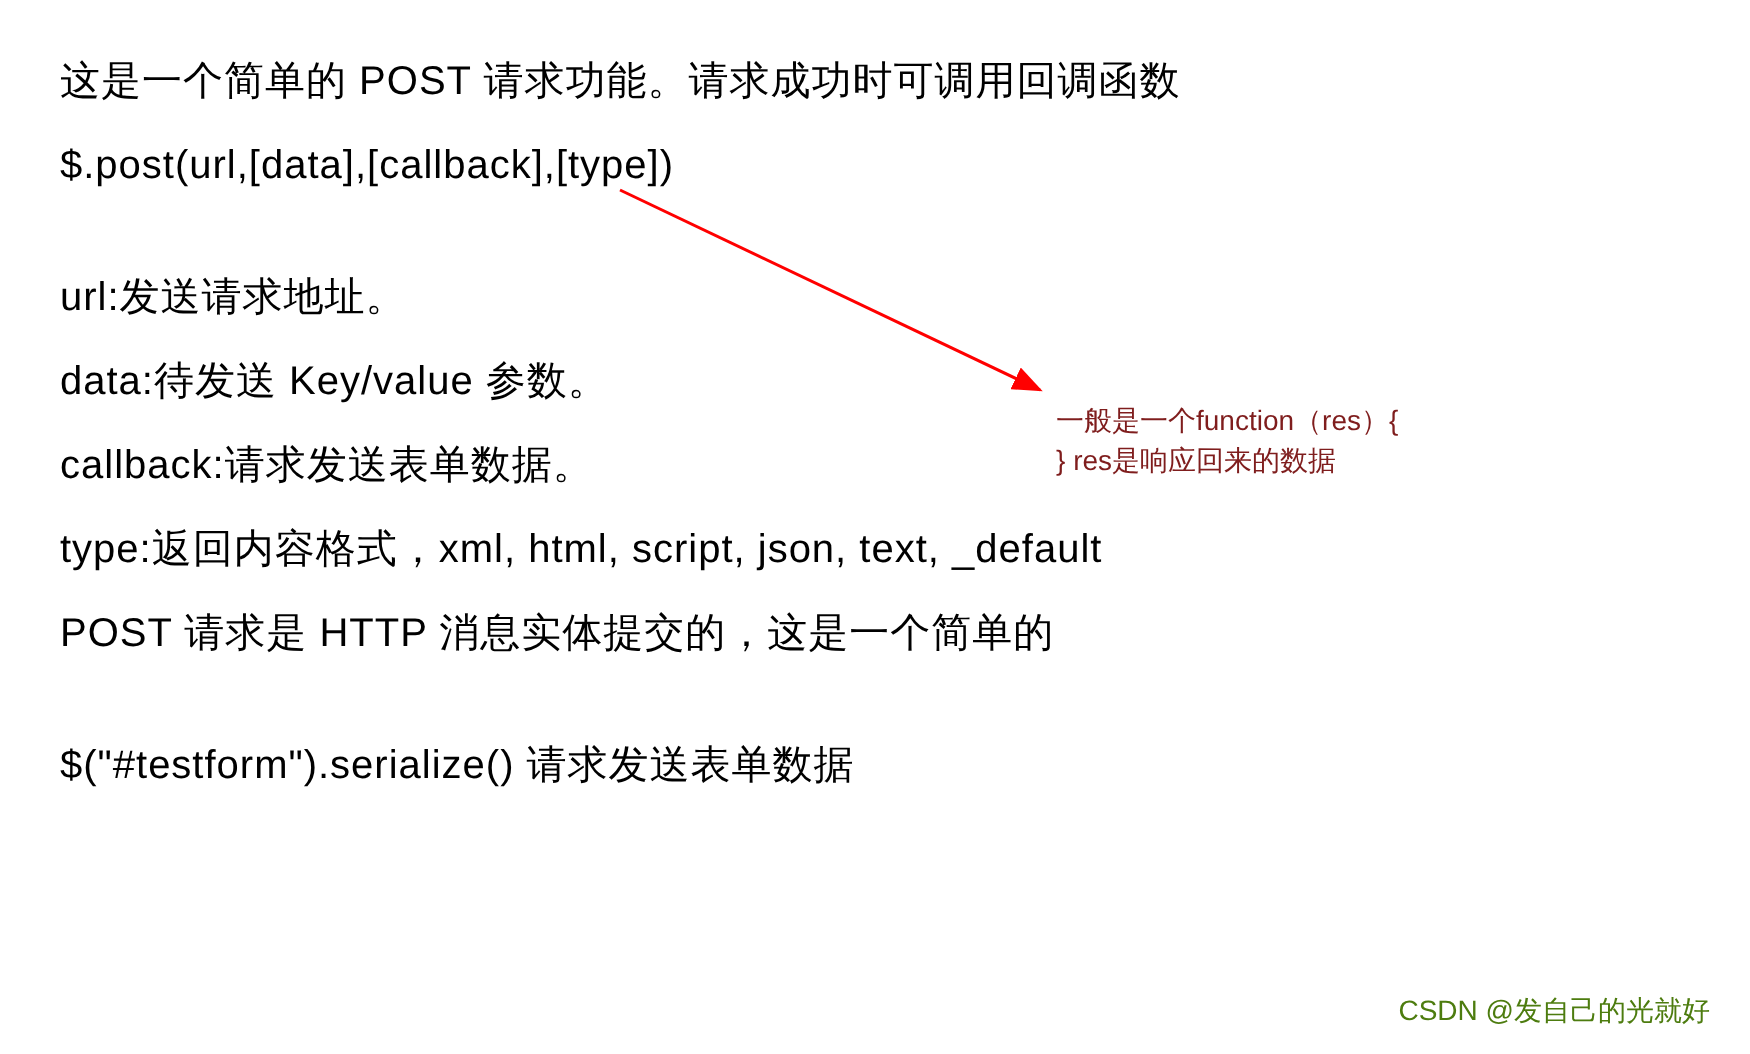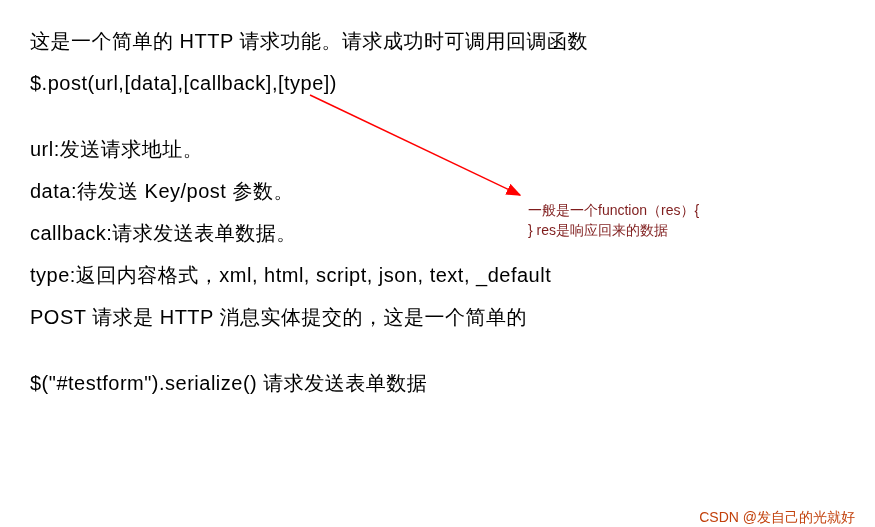--- a/index.html
+++ b/index.html
@@ -37,34 +37,34 @@
       position: absolute;
       left: 0;
       top: 0;
       width: 875px;
       height: 527px;
       pointer-events: none;
     }
     .watermark {
       position: absolute;
       right: 20px;
-      bottom: 0;
+      bottom: 12px;
       font-size: 14px;
-      color: #c2410c;
+      color: #4d7c0f;
       font-family: "Microsoft YaHei", sans-serif;
     }
   </style>
 </head>
 <body>
 
-<div class="line">这是一个简单的 HTTP 请求功能。请求成功时可调用回调函数</div>
+<div class="line">这是一个简单的 POST 请求功能。请求成功时可调用回调函数</div>
 <div class="line">$.post(url,[data],[callback],[type])</div>
 <div class="gap"></div>
 <div class="line">url:发送请求地址。</div>
-<div class="line">data:待发送 Key/post 参数。</div>
+<div class="line">data:待发送 Key/value 参数。</div>
 <div class="line">callback:请求发送表单数据。</div>
 <div class="line">type:返回内容格式，xml, html, script, json, text, _default</div>
 <div class="line">POST 请求是 HTTP 消息实体提交的，这是一个简单的</div>
 <div class="gap"></div>
 <div class="line">$("#testform").serialize() 请求发送表单数据</div>
 
 <div class="annotation">
   <div>一般是一个function（res）{</div>
   <div>}   res是响应回来的数据</div>
 </div>

